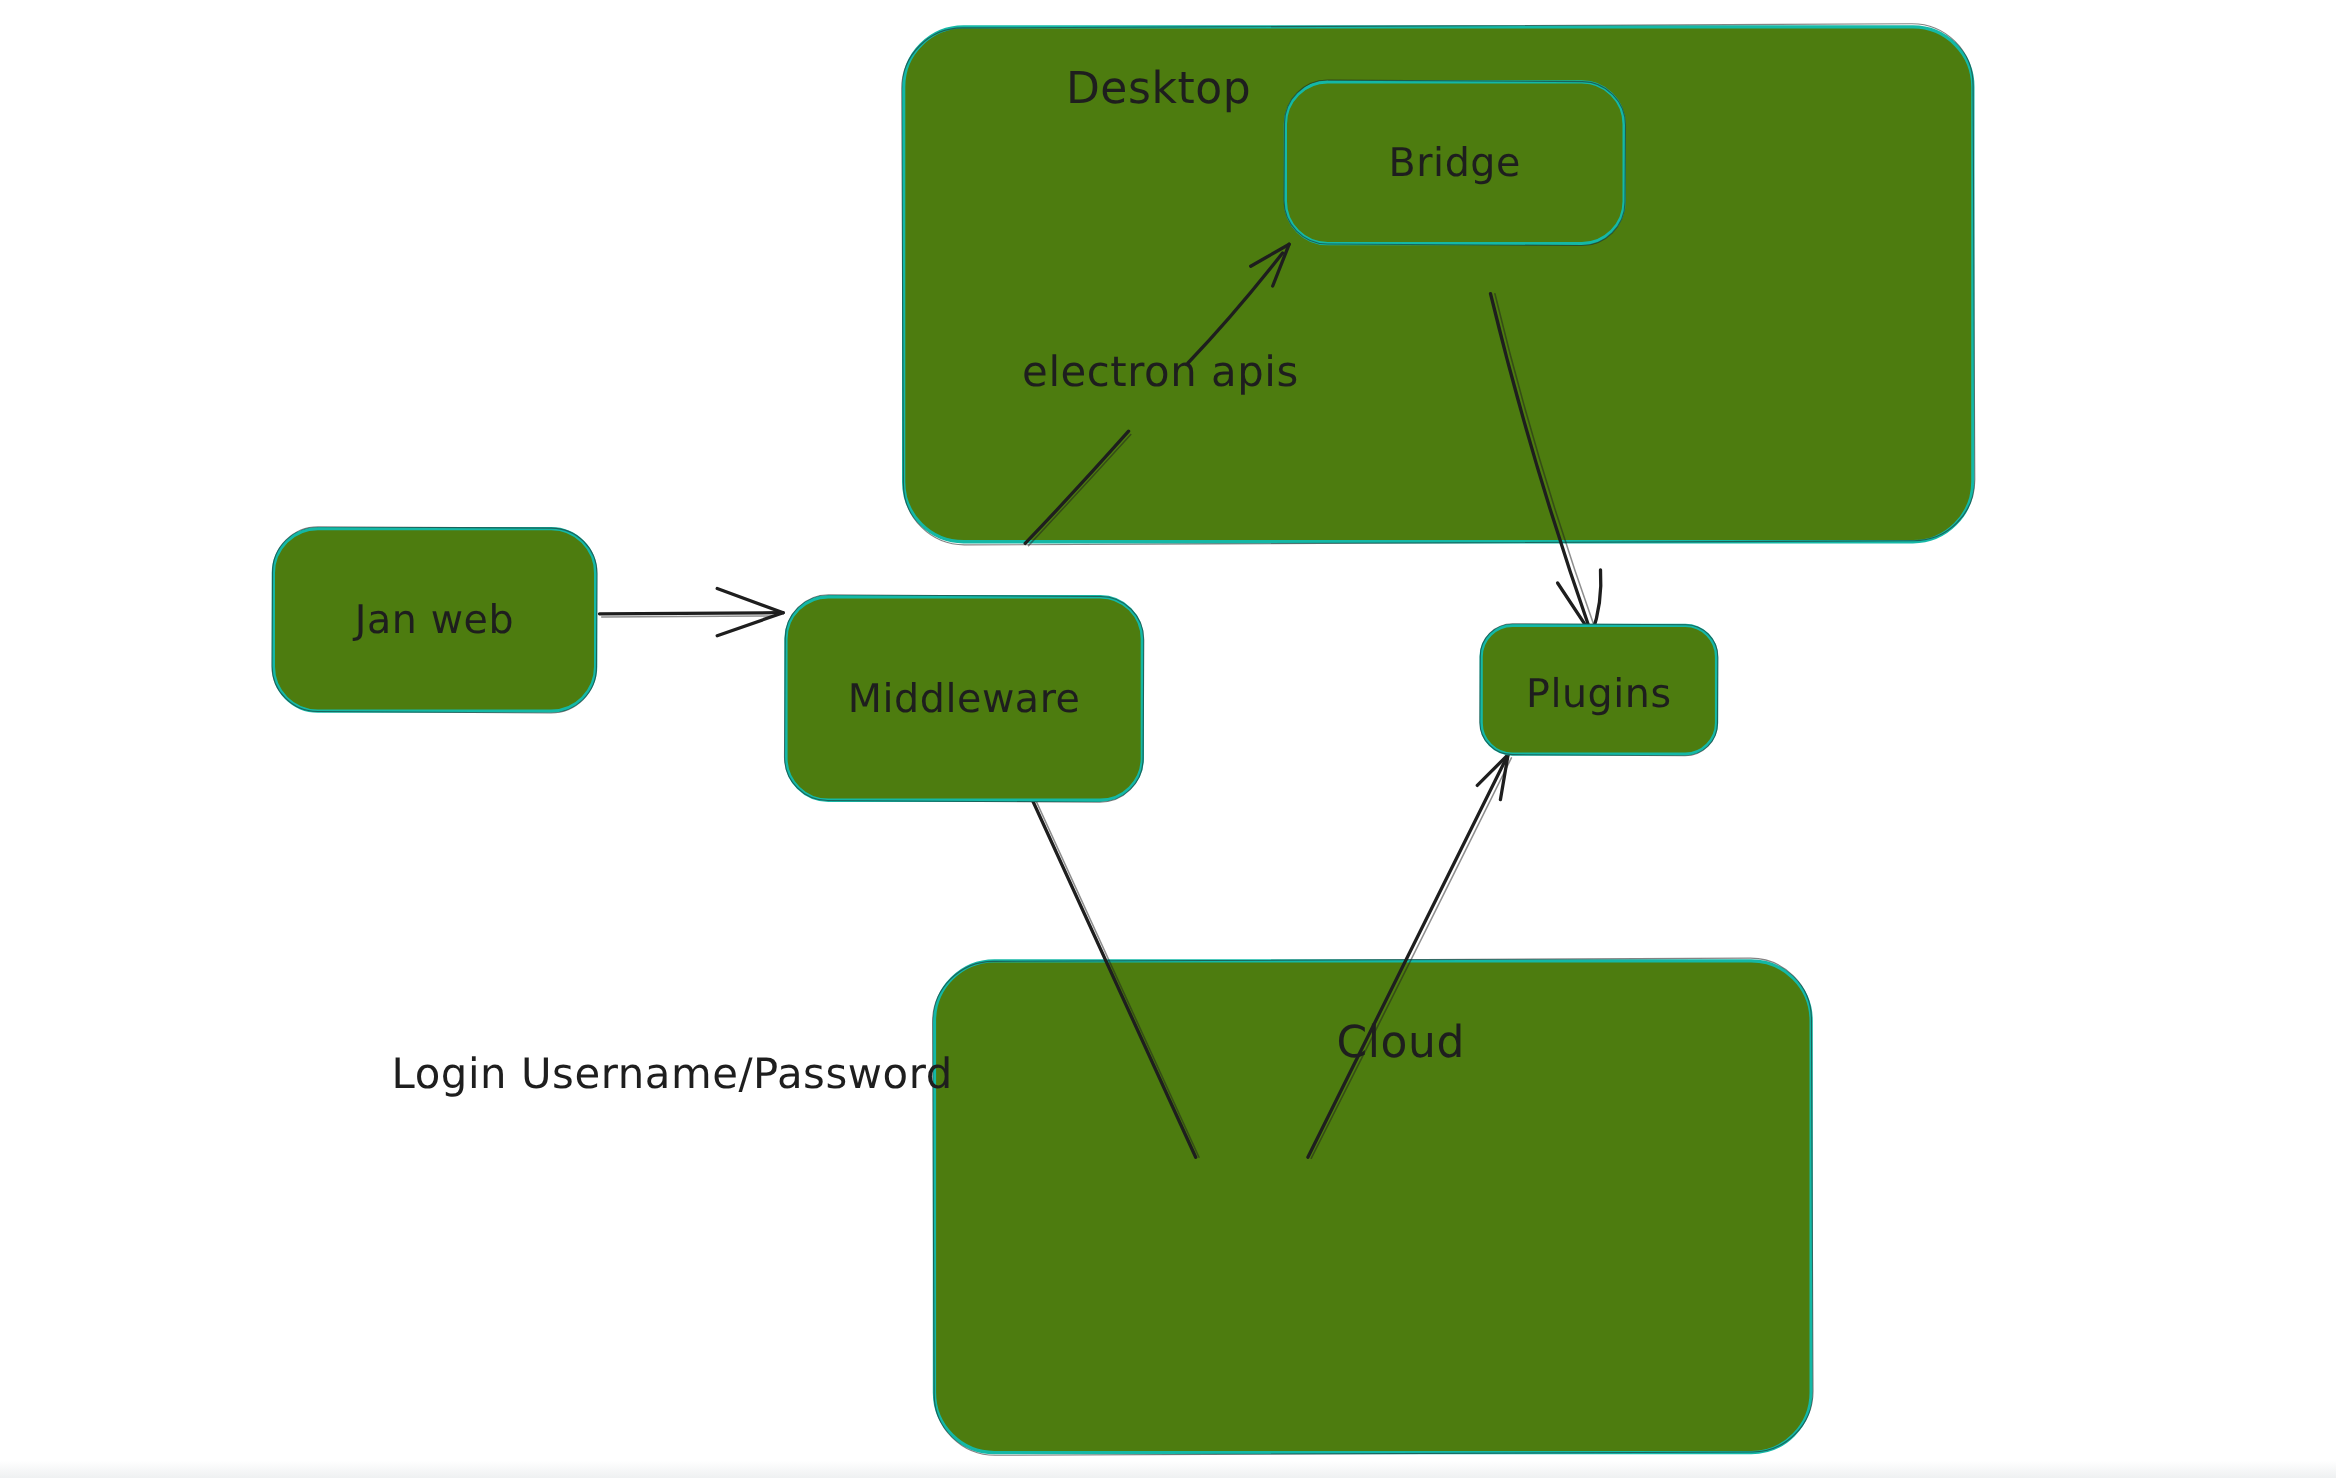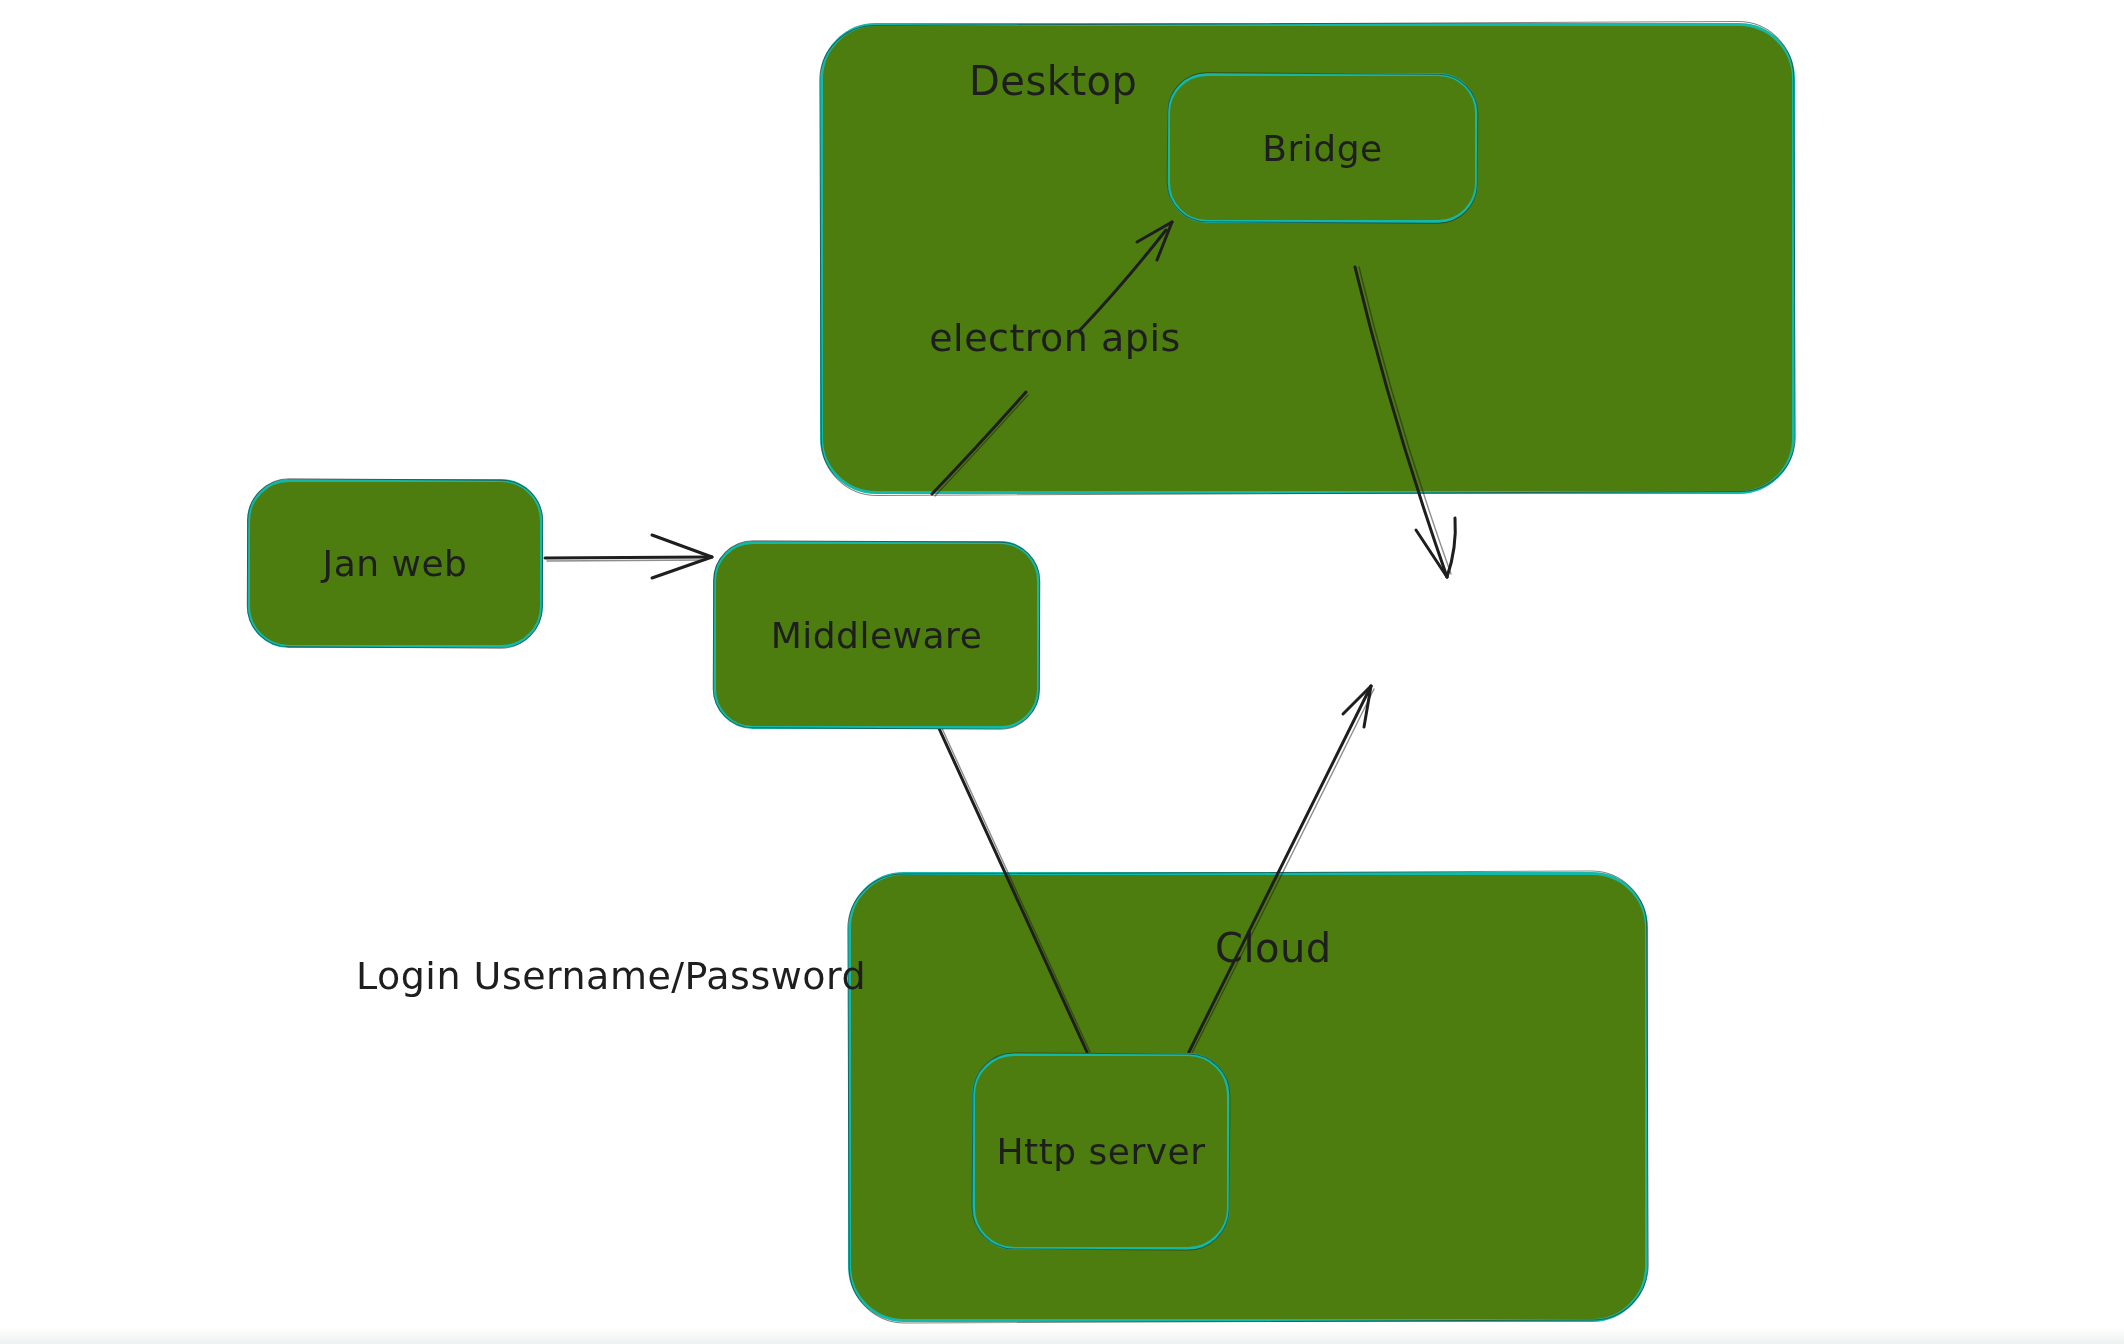--- a/index.html
+++ b/index.html
@@ -148,24 +148,24 @@
   </div>
 
   <div class="shape node" style="left:1167px; top:73px; width:311px; height:150px; border-radius:40px;">
     <span class="node-label">Bridge</span>
   </div>
 
   <div class="shape node" style="left:713px; top:498px; width:327px; height:188px; border-radius:40px;margin-top:43px;">
     <span class="node-label">Middleware</span>
   </div>
 
+  <div class="shape node" style="left:1345px; top:567px; width:217px; height:120px; border-radius:30px;">
+    <span class="node-label" style="padding-top:8px;">Plugins</span>
+  </div>
 
-  <div class="shape node" style="left:972px; top:1053px; width:258px; height:197px; border-radius:42px;">
-    <span class="node-label">Http server</span>
-  </div>
 
   <div class="edge-label" style="left:920px; top:316px; width:270px;">electron apis</div>
 
 
   <div class="annotation" style="left:356px; top:948px;">
     <div>Login Username/Password</div>
   </div>
 
   <div class="bottom-fade"></div>
 </div>

